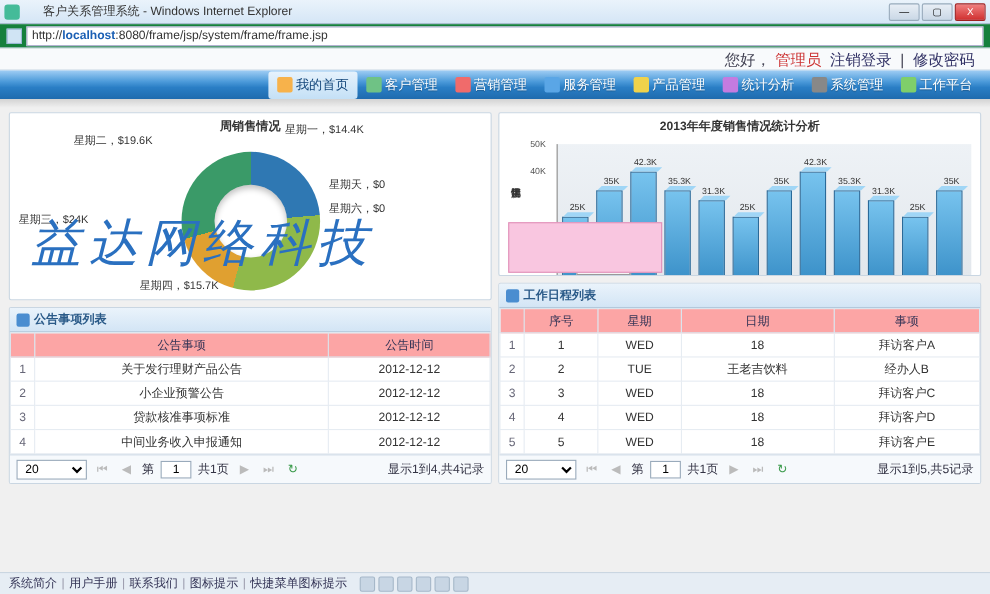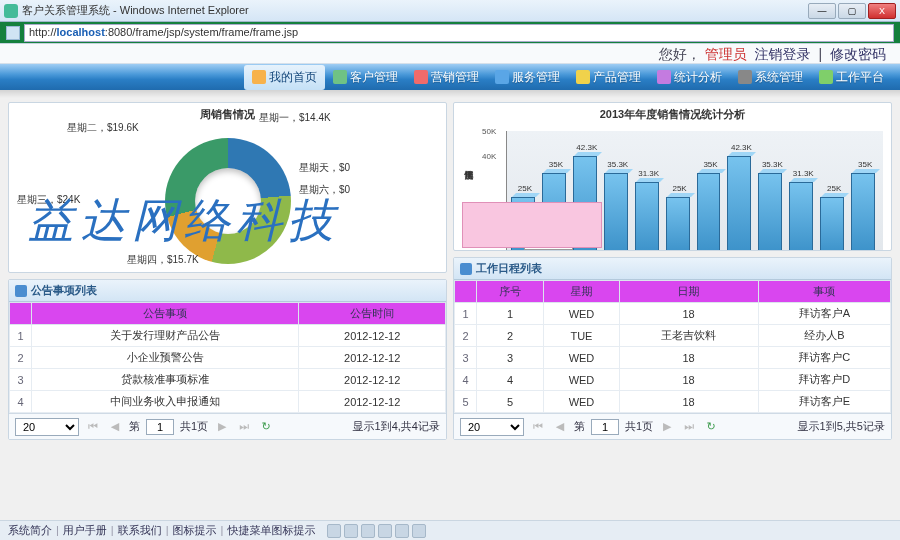--- a/index.html
+++ b/index.html
@@ -1,20 +1,20 @@
 <!DOCTYPE html>
 <html><head>
 <meta charset="utf-8">
 <style>
 * { margin: 0; padding: 0; box-sizing: border-box; font-family: "Microsoft YaHei", SimSun, Arial, sans-serif; }
 body { width: 900px; height: 540px; background: #f0f0f0; overflow: hidden; font-size: 11px; position: relative; }
 
 .titlebar { height: 22px; background: linear-gradient(#eaf3fb,#d5e6f6); display: flex; align-items: center; padding: 0 4px; border-bottom: 1px solid #a0b7cc; }
 .titlebar .favicon { width: 14px; height: 14px; background: #4b9; border-radius: 3px; margin-right: 4px; }
-.titlebar .ttl { flex: 1; font-size: 11px; color: #333; }
+.titlebar .ttl { flex: 1; font-size: 11px; color: #333; margin-left: 17px; }
 .winbtns { display: flex; gap: 2px; }
 .winbtn { width: 28px; height: 16px; background: linear-gradient(#e8eef5,#cad8e6); border: 1px solid #98aabb; border-radius: 2px; font-size: 9px; text-align: center; line-height: 14px; cursor: pointer; }
 .winbtn.close { background: linear-gradient(#f08080,#d03030); color: #fff; border-color: #a02020; }
 
 .addrbar { height: 22px; background: #15803d; display: flex; align-items: center; padding: 2px 6px; gap: 4px; border-bottom: 1px solid #c5d2de; }
 .addrbar .field { flex: 1; background: #fff; border: 1px solid #aac; height: 18px; font-size: 11px; padding: 1px 4px; color: #333; }
 .addrbar .field .host { color: #1a5fb4; font-weight: bold; }
 
 .userbar { height: 20px; background: #f8fafc; border-bottom: 1px solid #d6e0ea; text-align: right; padding: 2px 10px; font-size: 14px; color: #445; }
 .userbar a { color: #336; text-decoration: none; margin: 0 4px; cursor: pointer; }
@@ -45,21 +45,21 @@
 .ytitle { position:absolute; left:8px; top:60px; font-size:9px; color:#333; writing-mode:vertical-rl; }
 .tooltip { position:absolute; background:#fff; border:1px solid #999; padding:1px 4px; font-size:9px; }
 .pinkbox { position:absolute; left:8px; bottom:2px; width:140px; height:46px; background:#f9c6e0; border:1px solid #e090b8; }
 
 .watermark { position:absolute; left:6px; top:190px; font-size:46px; font-family:"SimHei","KaiTi",sans-serif; color:#2a70c0; letter-spacing:6px; z-index:50; pointer-events:none; font-style:italic;margin-left:22px; }
 
 .listcard { flex:1; display:flex; flex-direction:column; }
 .listhead { height:22px; background:linear-gradient(#eaf3fb,#d3e5f5); border-bottom:1px solid #b3c9dc; display:flex; align-items:center; padding:0 6px; font-size:11px; font-weight:bold; color:#2a5a88; }
 .listhead .dicon { width:12px; height:12px; background:#4a8dd0; border-radius:2px; margin-right:4px; }
 .tbl { width:100%; border-collapse:collapse; font-size:11px; }
-.tbl th { background:#d946ef; border:1px solid #dbe4ed; padding:3px 4px; font-weight:normal; color:#335; text-align:center; }
+.tbl th { background:#fca5a5; border:1px solid #dbe4ed; padding:3px 4px; font-weight:normal; color:#335; text-align:center; }
 .tbl td { border:1px solid #e6ecf2; padding:3px 4px; text-align:center; color:#333; }
 .tbl td.idx { width:22px; color:#667; }
 
 .pager { height:26px; border-top:1px solid #cfdae5; background:#f6f9fc; display:flex; align-items:center; padding:2px 6px; gap:6px; font-size:11px; color:#334; margin-top:auto; }
 .pgsel { width:64px; height:18px; border:1px solid #9ab; background:#fff; font-size:11px; padding:0 3px; }
 .pgbtn { width:16px; height:16px; display:inline-flex; align-items:center; justify-content:center; color:#557; cursor:pointer; }
 .pgbtn.dis { color:#bbb; }
 .pginput { width:28px; height:16px; border:1px solid #9ab; text-align:center; font-size:11px; }
 .pager .info { margin-left:auto; }
 

